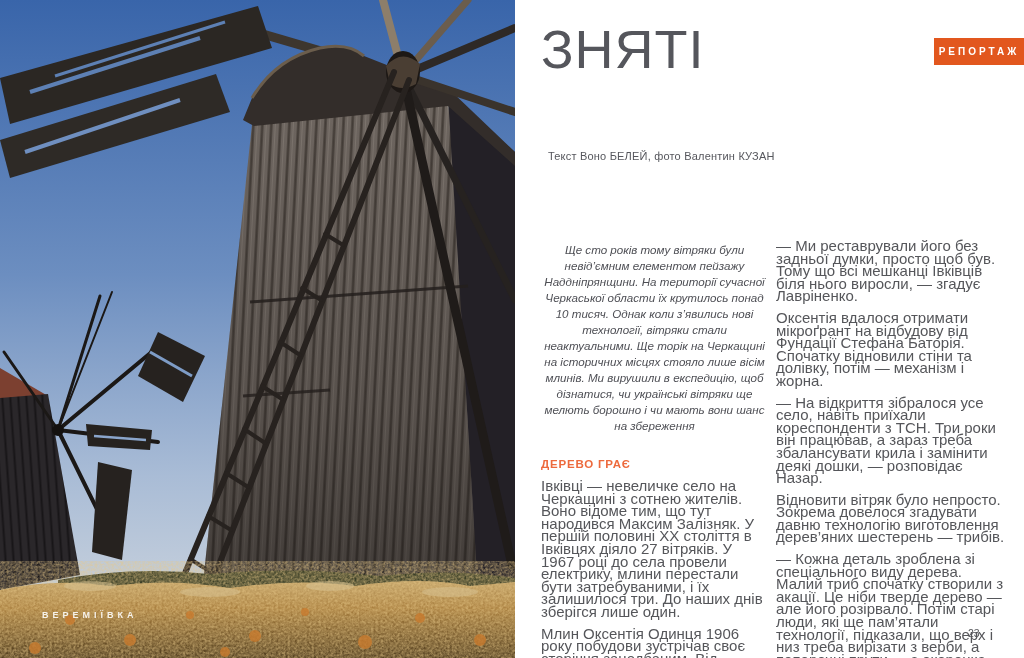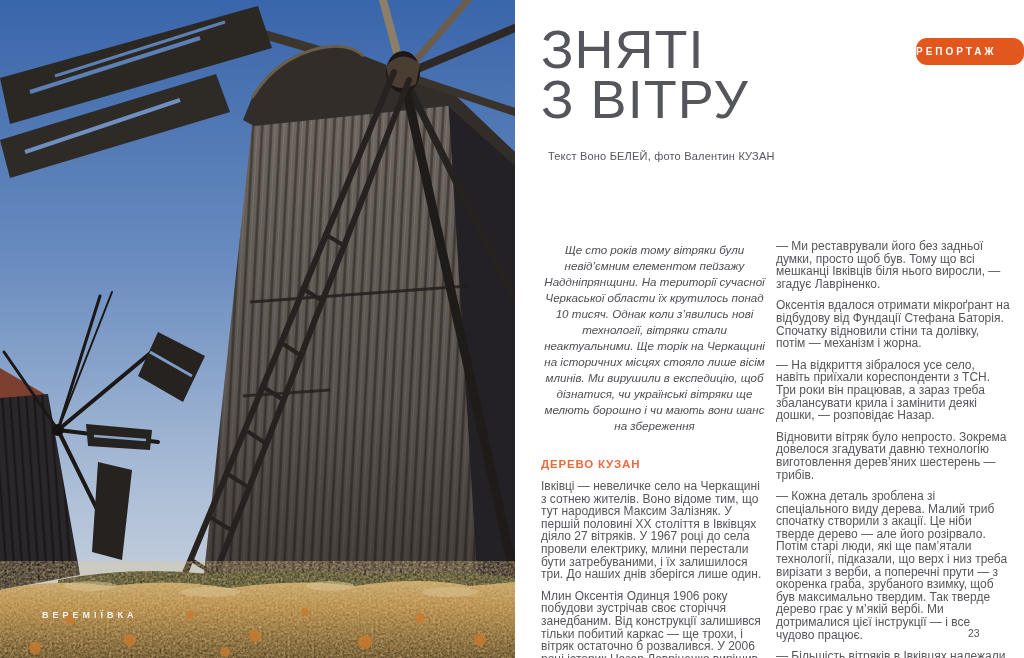--- a/index.html
+++ b/index.html
@@ -10,24 +10,24 @@
   
   .photo{position:absolute;left:0;top:0;width:581px;height:658px;overflow:hidden;}
   .photo svg{display:block;width:515px;height:658px;}
   .photo-caption{
     position:absolute;left:42px;top:610px;
     font-size:9px;letter-spacing:4px;color:rgba(255,255,255,.88);
     font-weight:bold;
   }
   
   .badge{
-    position:absolute;top:38px;right:0;width:108px;height:27px;
+    position:absolute;top:38px;right:0;width:90px;height:27px;
     background:#e2571e;color:#ffffff;
-    display:flex;align-items:center;justify-content:flex-start;
-    font-size:10px;font-weight:bold;letter-spacing:3px;border-radius:11px;
+    display:flex;align-items:center;justify-content:center;
+    font-size:10px;font-weight:bold;letter-spacing:3px;
   }
   .title{
     position:absolute;left:541px;top:24px;
     font-size:54px;line-height:50px;font-weight:normal;
     color:#55565c;letter-spacing:1px;
   }
   .byline{
     position:absolute;left:548px;top:150px;
     font-size:11px;color:#55565c;letter-spacing:.2px;
   }
@@ -35,21 +35,21 @@
   .col1{left:541px;width:227px;}
   .col2{left:776px;width:234px;}
   .lede{
     font-style:italic;font-size:11.6px;line-height:16px;
     color:#4e4f55;font-weight:500;margin:2px;text-align:center;
   }
   .section-heading{
     color:#ed6a3d;font-size:11.5px;font-weight:bold;letter-spacing:.8px;
     margin:24px 0 10px 0;
   }
-  .col p.body{font-size:12px;line-height:12.6px;margin:0 0 9px 0;}
+  .col p.body{font-size:15px;line-height:12.6px;margin:0 0 9px 0;}
   .page-number{
     position:absolute;left:968px;top:627px;
     font-size:10.5px;color:#55565a;text-align:right;
   }
 </style>
 </head>
 <body>
 
 <div class="spread">
 
@@ -187,28 +187,27 @@
     </svg>
     <div class="photo-caption">ВЕРЕМІЇВКА</div>
   </div>
 
   <div class="badge">
     <span>РЕПОРТАЖ</span>
   </div>
 
   <div class="title">
     <div>ЗНЯТІ</div>
-    <div>З ВІТРУ</div>
   </div>
 
   <div class="byline">Текст Воно БЕЛЕЙ, фото Валентин КУЗАН</div>
 
   <div class="col col1">
     <p class="lede">Ще сто років тому вітряки були невід’ємним елементом пейзажу Наддніпрянщини. На території сучасної Черкаської области їх крутилось понад 10 тисяч. Однак коли з’явились нові технології, вітряки стали неактуальними. Ще торік на Черкащині на історичних місцях стояло лише вісім млинів. Ми вирушили в експедицію, щоб дізнатися, чи українські вітряки ще мелють борошно і чи мають вони шанс на збереження</p>
-    <h2 class="section-heading">ДЕРЕВО КУЗАН</h2>
+    <h2 class="section-heading">ДЕРЕВО ГРАЄ</h2>
     <p class="body">Івківці — невеличке село на Черкащині з сотнею жителів. Воно відоме тим, що тут народився Максим Залізняк. У першій половині XX століття в Івківцях діяло 27 вітряків. У 1967 році до села провели електрику, млини перестали бути затребуваними, і їх залишилося три. До наших днів зберігся лише один.</p>
     <p class="body">Млин Оксентія Одинця 1906 року побудови зустрічав своє сторіччя занедбаним. Від конструкції залишився тільки побитий каркас — ще трохи, і вітряк остаточно б розвалився. У 2006 році історик Назар Лавріненко вирішив його відновити. За два роки разом із селянами йому вдалося повністю відреставрувати млин.</p>
   </div>
 
   <div class="col col2">
     <p class="body">— Ми реставрували його без задньої думки, просто щоб був. Тому що всі мешканці Івківців біля нього виросли, — згадує Лавріненко.</p>
     <p class="body">Оксентія вдалося отримати мікроґрант на відбудову від Фундації Стефана Баторія. Спочатку відновили стіни та долівку, потім — механізм і жорна.</p>
     <p class="body">— На відкриття зібралося усе село, навіть приїхали кореспонденти з ТСН. Три роки він працював, а зараз треба збалансувати крила і замінити деякі дошки, — розповідає Назар.</p>
     <p class="body">Відновити вітряк було непросто. Зокрема довелося згадувати давню технологію виготовлення дерев’яних шестерень — трибів.</p>
     <p class="body">— Кожна деталь зроблена зі спеціального виду дерева. Малий триб спочатку створили з акації. Це ніби тверде дерево — але його розірвало. Потім старі люди, які ще пам’ятали технології, підказали, що верх і низ треба вирізати з верби, а поперечні прути — з окоренка граба, зрубаного взимку, щоб був максимально твердим. Так тверде дерево грає у м’якій вербі. Ми дотрималися цієї інструкції — і все чудово працює.</p>

